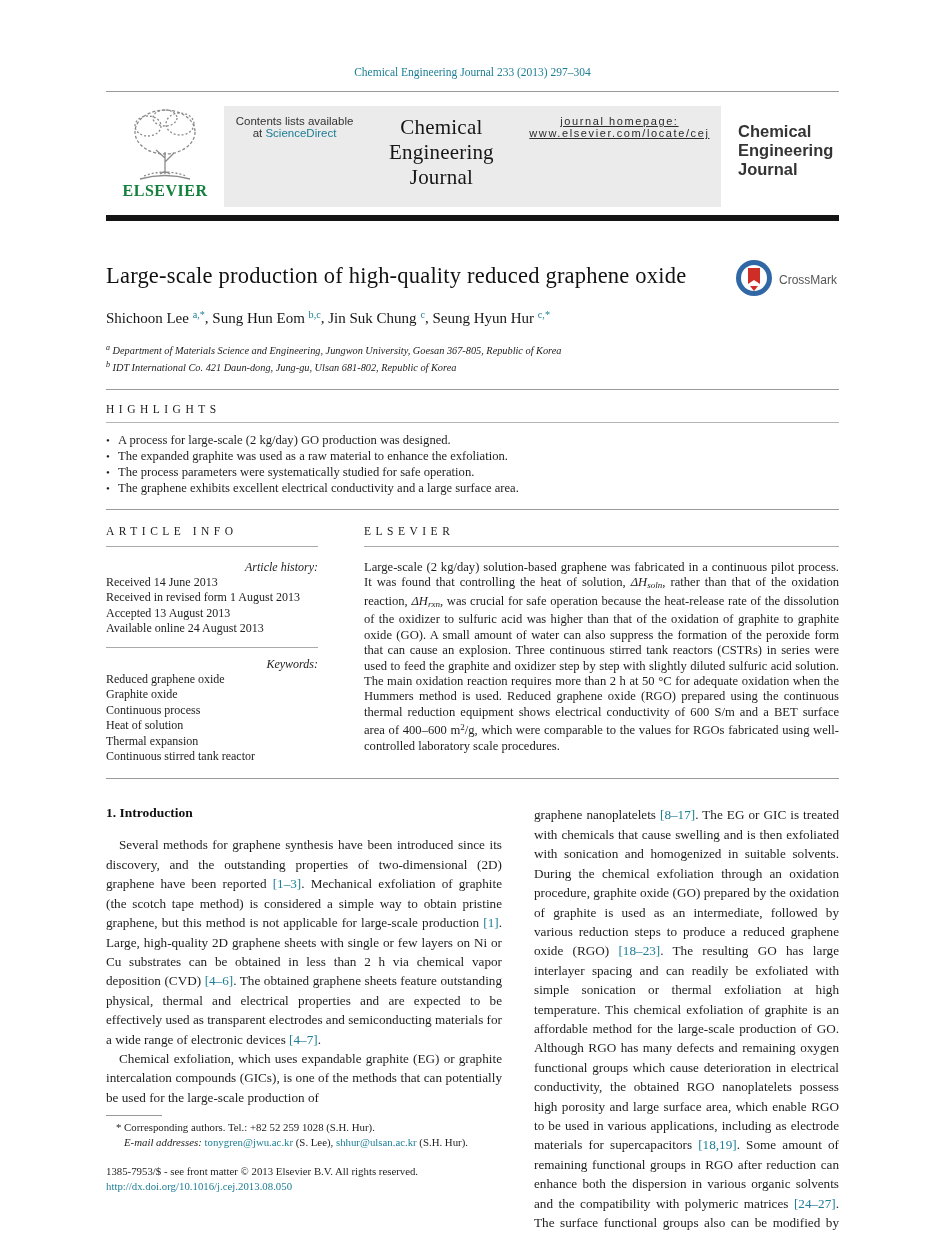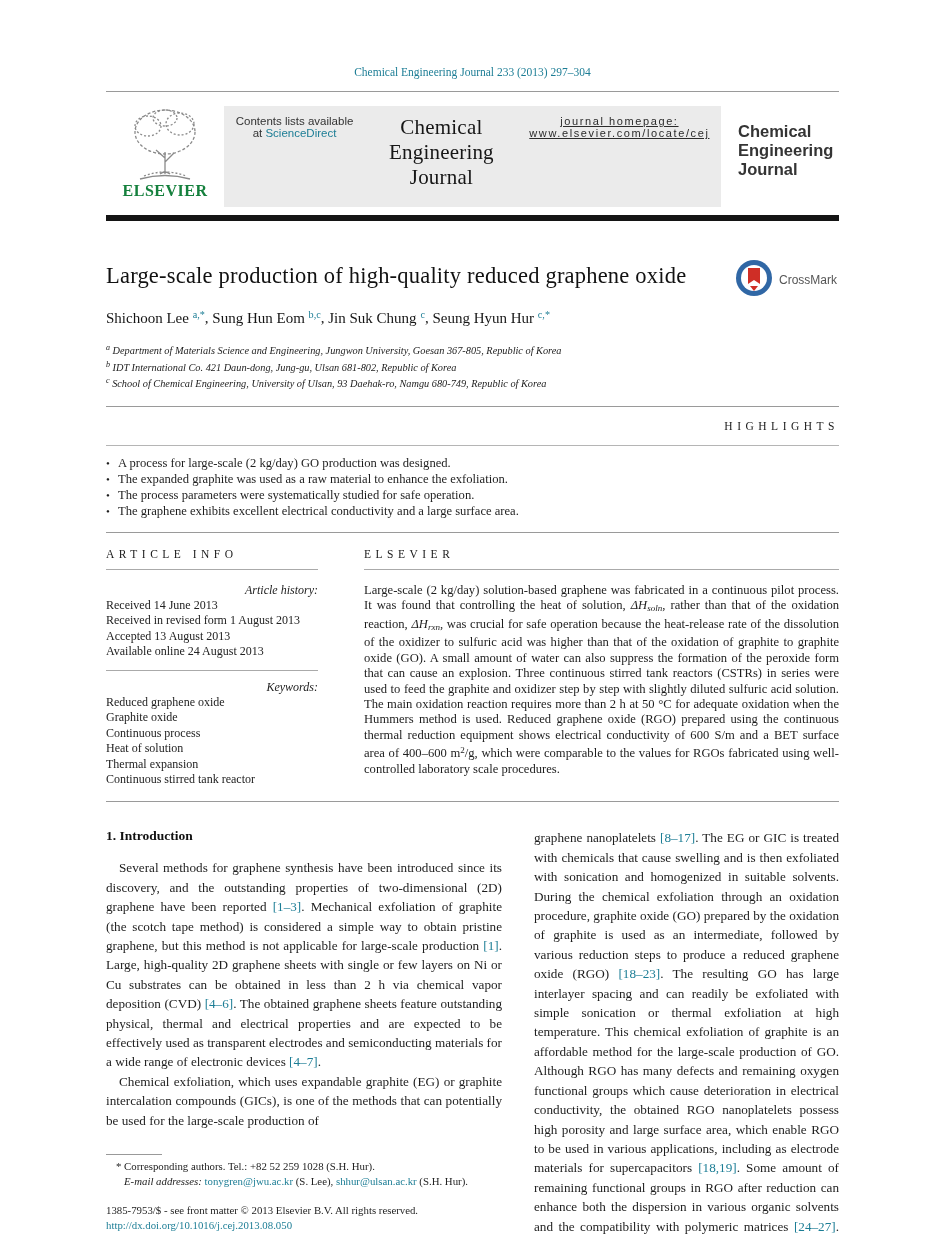--- a/index.html
+++ b/index.html
@@ -40,21 +40,21 @@
 
   .authors { margin-top:20px; font-size:15px; color:#161616; }
   .affiliations { margin-top:15px; font-size:10.3px; font-style:italic; line-height:1.45; color:#222; }
   .affiliations .supblack { font-size:8px; vertical-align:0.5em; }
 
   .rule-major { border-top:1px solid #9a9a9a; }
   .rule-light { border-top:1px solid #b5b5b5; }
 
   .sec-heading { font-size:11.5px; letter-spacing:4.5px; color:#1a1a1a; }
   .highlights-block { margin-top:13px; }
-  .highlights-heading { margin-bottom:13px;text-align:right; }
+  .highlights-heading { margin-bottom:7px; }
   .bullets { margin-top:10px; margin-bottom:12px; font-size:12.6px; line-height:15.8px; }
   .bullet-item { padding-left:12px; position:relative; }
   .bullet-item::before { content:"•"; position:absolute; left:0; top:0; font-size:11px; }
 
   .info-abs { display:flex; margin-top:15px; }
   .info-col { width:212px; margin-right:46px; flex:none; }
   .abs-col { flex:1; }
   .col-head-rule { border-top:1px solid #aaa; margin-top:9px; }
   .info-body { font-size:12px; line-height:15.4px; margin-top:13px; color:#222; }
   .info-label { font-style:italic;text-align:right; }
@@ -64,21 +64,21 @@
   .rule-after-abs { border-top:1px solid #9a9a9a; margin-top:14px; }
 
   .intro { display:flex; margin-top:26px;gap:16px; }
   .col-left { width:396px; margin-right:16px; flex:none; display:flex; flex-direction:column; }
   .col-right { flex:1; }
   .intro-heading { font-size:13.5px; font-weight:bold; color:#111; }
   .body-text { font-size:13.2px; line-height:19.4px; text-align:justify; color:#1d1d1d; }
   .p-first { margin-top:14px; }
   .p-indent { text-indent:13px; }
 
-  .footnote-block { margin-top:24px; }
+  .footnote-block { margin-top:8px; }
   .fn-rule { width:56px; border-top:1px solid #999; margin-bottom:4px; }
   .fn-text { font-size:10.8px; line-height:15px; color:#222; }
   .fn-line1 { padding-left:10px; }
   .fn-line2 { padding-left:18px; }
   .footer-block { margin-top:14px; font-size:10.8px; line-height:15px; }
 </style>
 </head>
 <body>
 
 <div class="page">
@@ -131,21 +131,20 @@
         </span>
         <span class="crossmark-text">CrossMark</span>
       </div>
     </div>
 
     <div class="authors"><span>Shichoon Lee </span><span class="suplink">a,*</span><span>, Sung Hun Eom </span><span class="suplink">b,c</span><span>, Jin Suk Chung </span><span class="suplink">c</span><span>, Seung Hyun Hur </span><span class="suplink">c,*</span></div>
 
     <div class="affiliations">
       <div><span class="supblack">a</span><span> Department of Materials Science and Engineering, Jungwon University, Goesan 367-805, Republic of Korea</span></div>
       <div><span class="supblack">b</span><span> IDT International Co. 421 Daun-dong, Jung-gu, Ulsan 681-802, Republic of Korea</span></div>
-      <div><span class="supblack">c</span><span> School of Chemical Engineering, University of Ulsan, 93 Daehak-ro, Namgu 680-749, Republic of Korea</span></div>
     </div>
 
     <div class="rule-major" style="margin-top:14px"></div>
 
     <div class="highlights-block">
       <div class="sec-heading highlights-heading">HIGHLIGHTS</div>
       <div class="rule-light"></div>
       <div class="bullets">
         <div class="bullet-item">A process for large-scale (2 kg/day) GO production was designed.</div>
         <div class="bullet-item">The expanded graphite was used as a raw material to enhance the exfoliation.</div>

